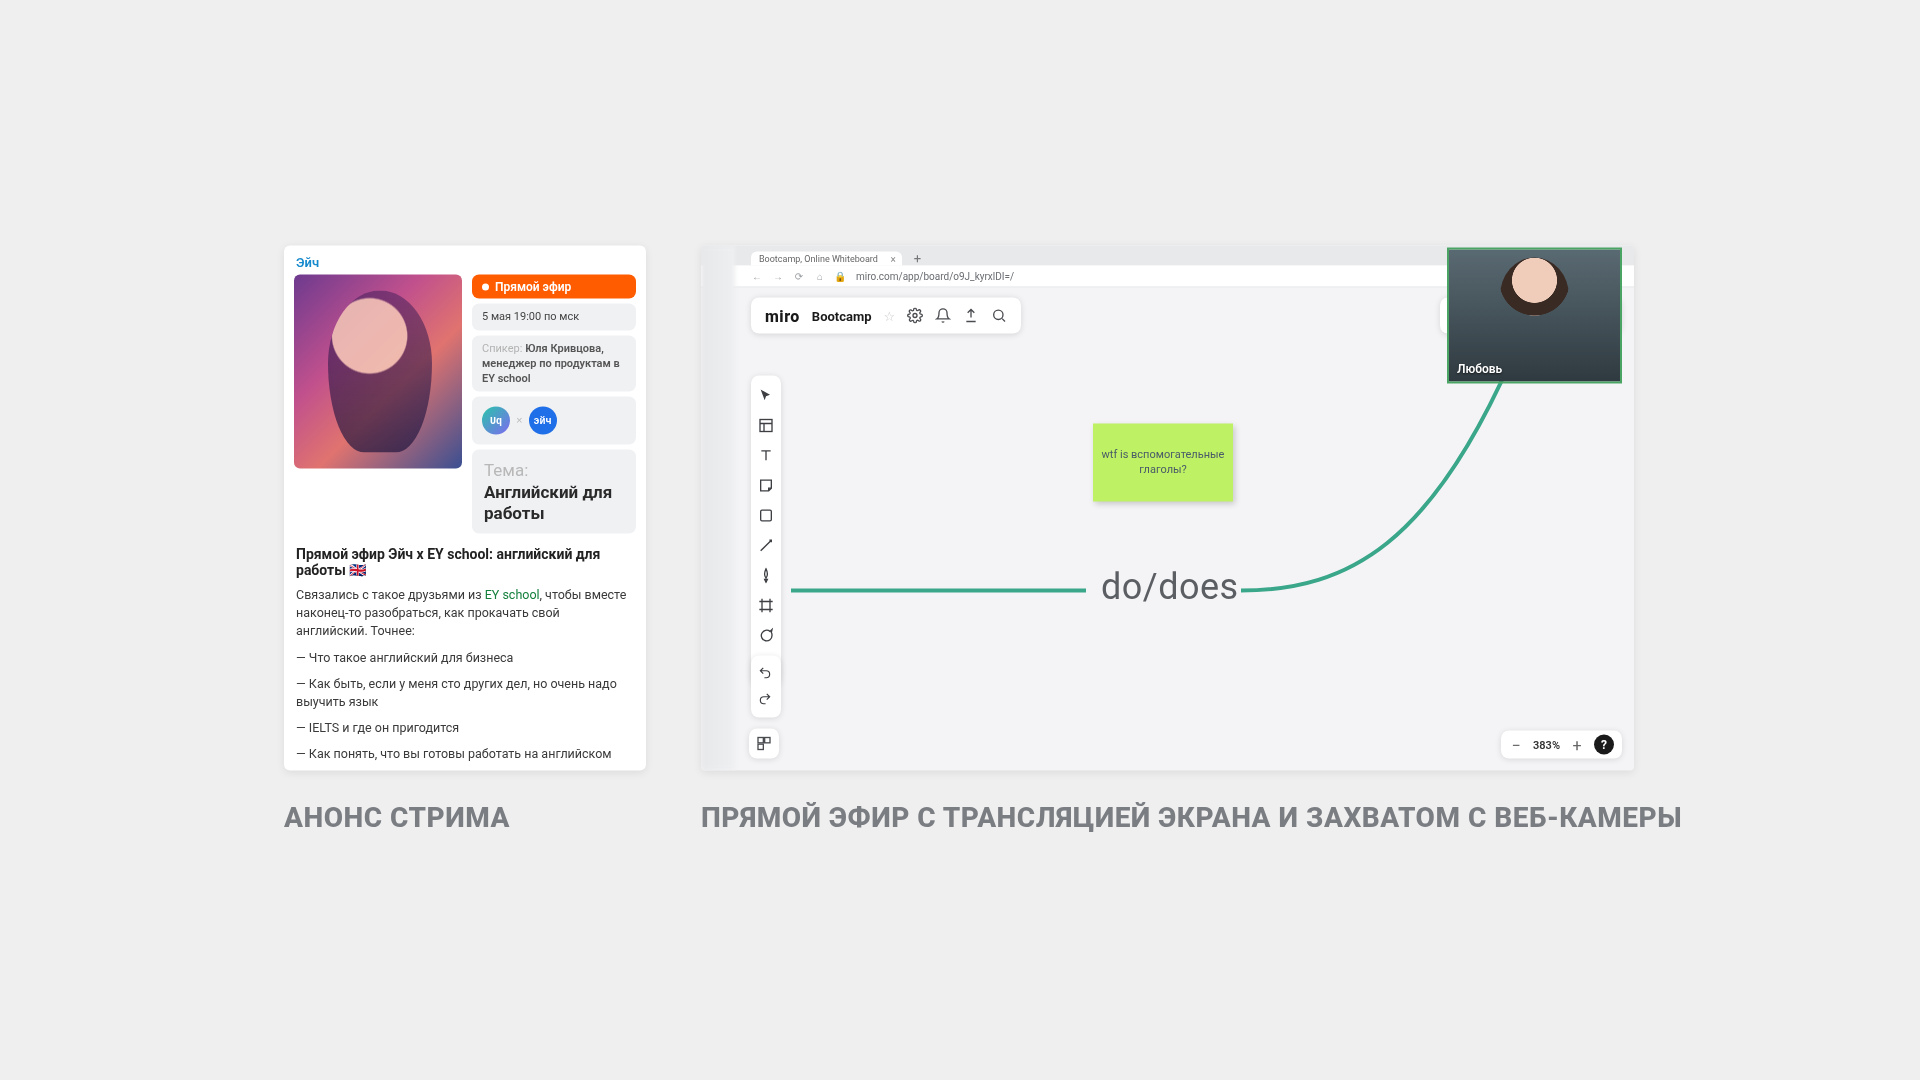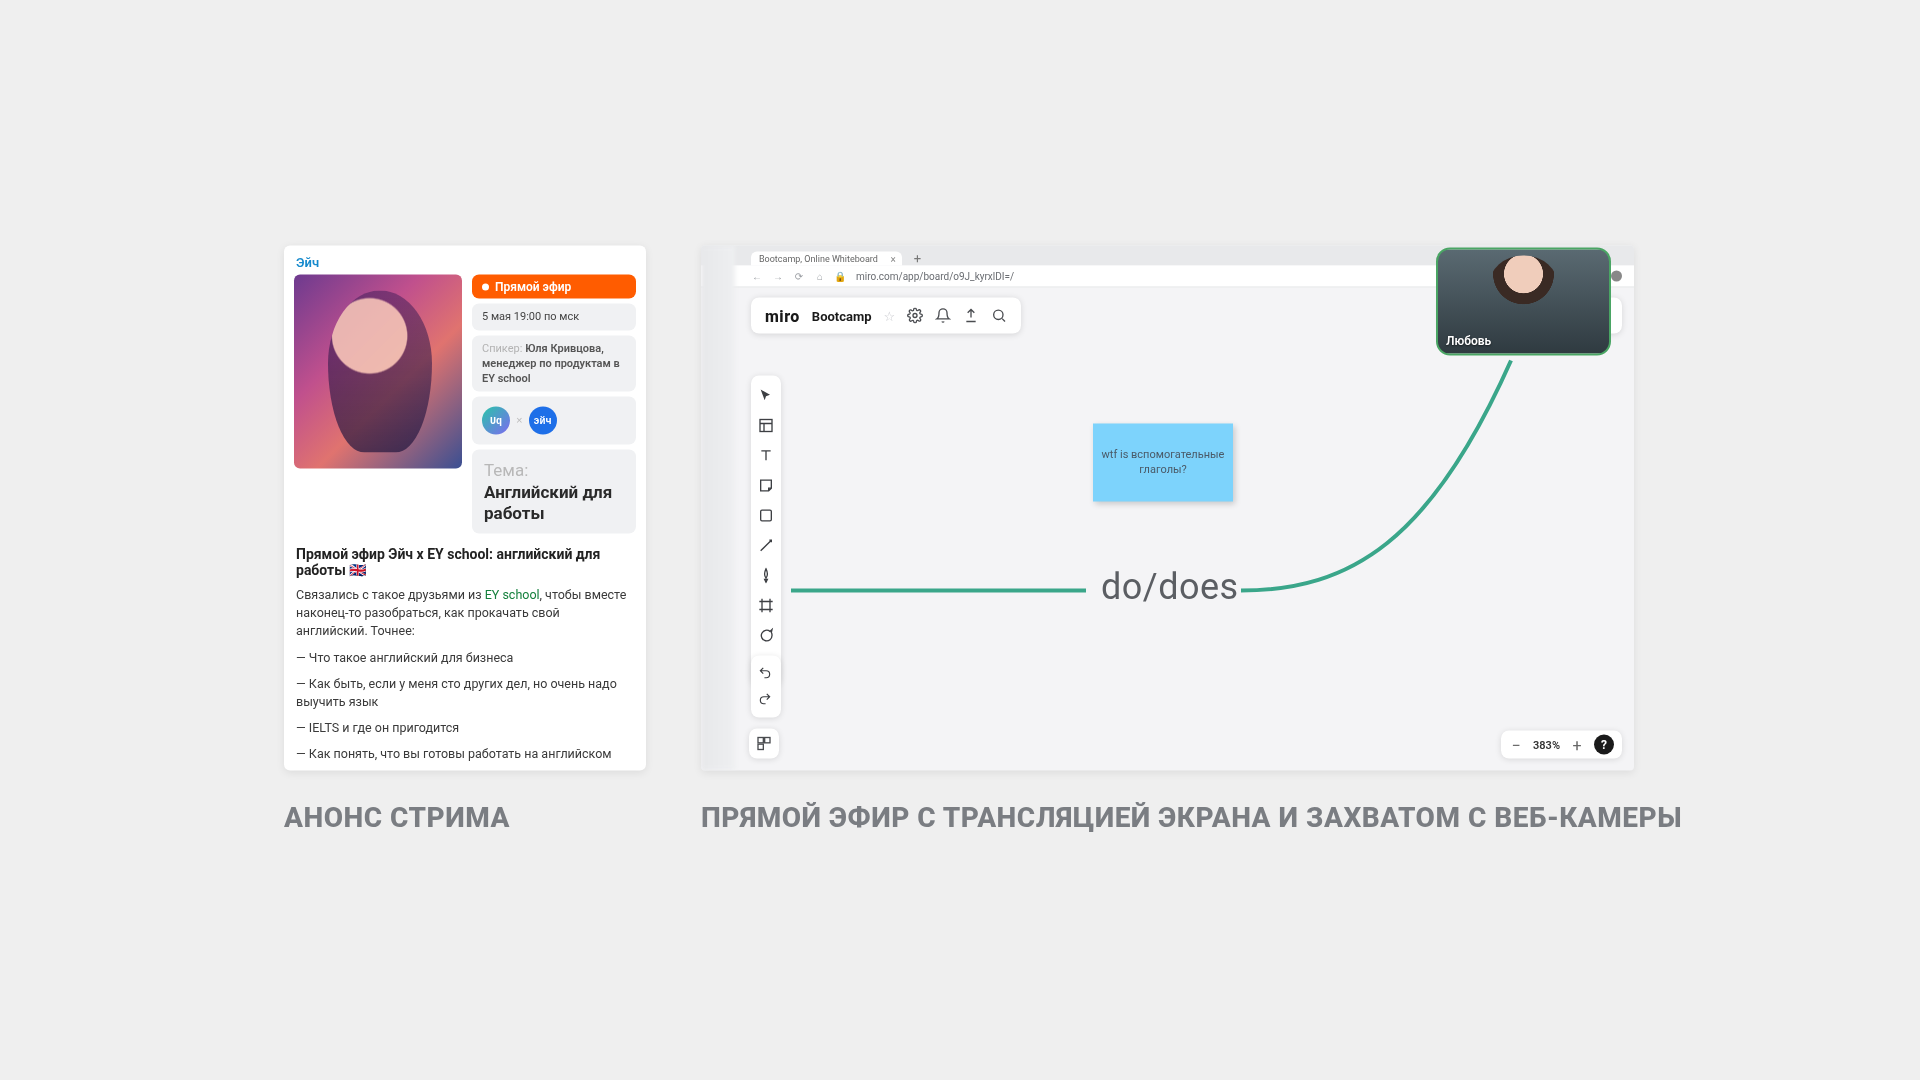--- a/index.html
+++ b/index.html
@@ -187,32 +187,32 @@
   position:absolute;right:12px;bottom:12px;height:28px;
   background:#fff;border-radius:8px;box-shadow:0 1px 6px rgba(0,0,0,.12);
   display:flex;align-items:center;gap:10px;padding:0 8px;
 }
 .zoom-btn{font-size:16px;color:#666;width:14px;text-align:center}
 .zoom-val{font-size:11px;font-weight:600;color:#333}
 .help-btn{width:20px;height:20px;border-radius:50%;background:#1a1a1a;color:#fff;font-size:12px;font-weight:700;display:flex;align-items:center;justify-content:center}
 
 .sticky{
   position:absolute;left:392px;top:178px;width:140px;height:78px;
-  background:#7dd3fc;box-shadow:2px 2px 6px rgba(0,0,0,.18);
+  background:#bef264;box-shadow:2px 2px 6px rgba(0,0,0,.18);
   display:flex;align-items:center;justify-content:center;text-align:center;
   font-size:11px;color:#4a5a68;padding:8px;line-height:1.35;
 }
 .canvas-text{
   position:absolute;left:400px;top:320px;font-size:36px;color:#5b5e63;letter-spacing:.5px;
 }
 .curve-svg{position:absolute;left:90px;top:55px;width:820px;height:420px;pointer-events:none}
 
 .webcam{
-  position:absolute;right:23px;top:2px;width:175px;height:108px;
-  border:2px solid #4aa564;border-radius:14px;overflow:hidden;
+  position:absolute;right:12px;top:2px;width:175px;height:136px;
+  border:2px solid #4aa564;border-radius:0;overflow:hidden;
   background:radial-gradient(circle at 50% 35%, #e8c5b5 0 16%, transparent 17%),
              linear-gradient(180deg,#5a6a72 0,#2f3a40 100%);
 }
 .webcam::after{
   content:"";position:absolute;left:30%;top:6%;width:40%;height:58%;
   background:radial-gradient(circle at 50% 30%, #f0cdbb 0 35%, #3a2a24 36% 55%, transparent 56%);
   border-radius:50% 50% 40% 40%;
 }
 .webcam-name{
   position:absolute;left:8px;bottom:6px;color:#fff;font-size:12px;font-weight:600;

